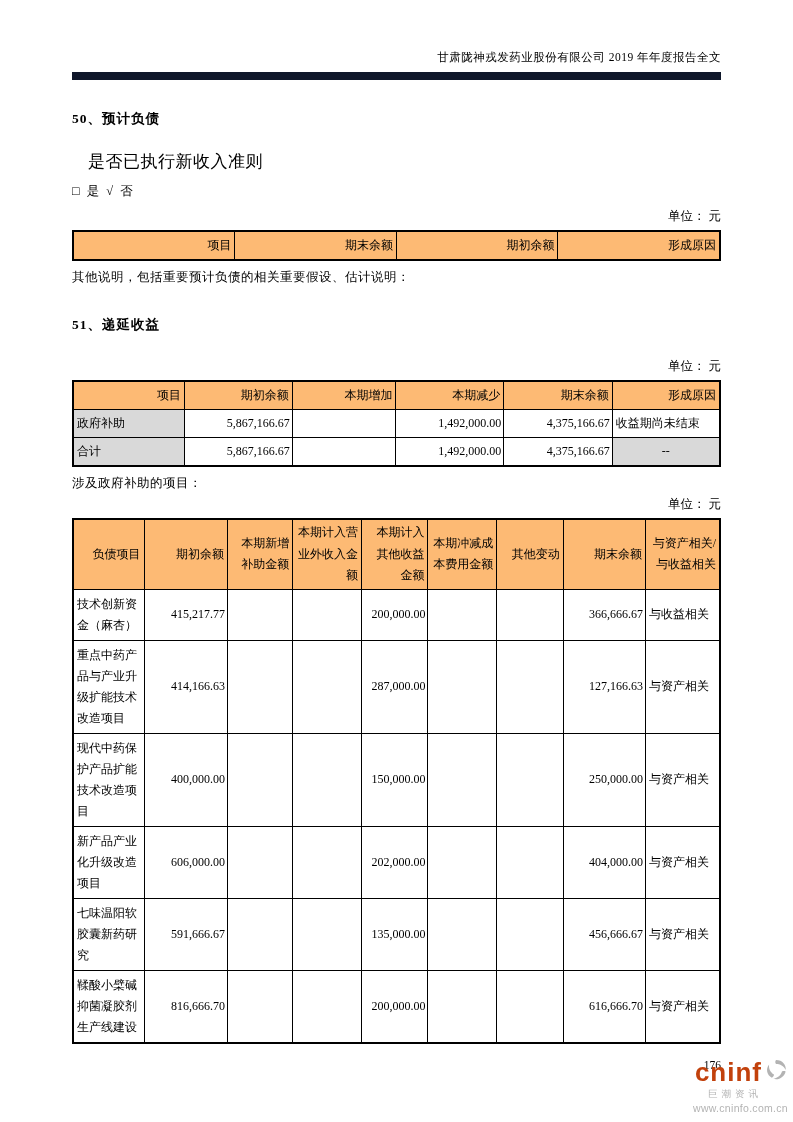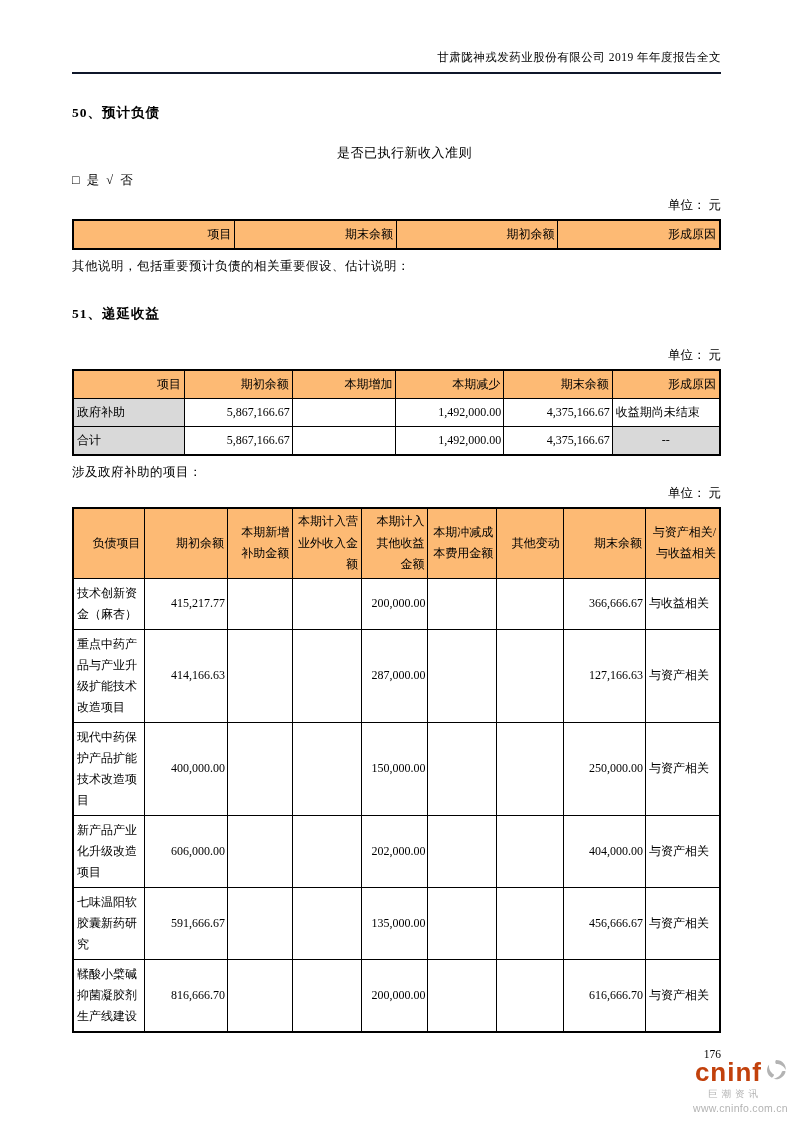--- a/index.html
+++ b/index.html
@@ -12,30 +12,30 @@
     font-family:"Liberation Serif","DejaVu Serif",serif;
     overflow:hidden;
   }
   .content { padding:50px 72px 0 72px; }
 
   .doc-header {
     text-align:right;
     font-size:11.5px;
     letter-spacing:0.5px;
     padding-bottom:7px;
-    border-bottom:2px solid #0f172a;
+    border-bottom:8px solid #0f172a;
   }
 
   h2.section-heading {
     font-size:13.5px;
     font-weight:bold;
     margin:30px 0 0 0;
     letter-spacing:1px;
   }
-  p.body-line  { font-size:13px; margin:22px 0 0 16px; letter-spacing:0.5px;text-align:center; }
+  p.body-line  { font-size:17px; margin:22px 0 0 16px; letter-spacing:0.5px; }
   p.answer-line{ font-size:12.5px; margin:10px 0 0 0; letter-spacing:2px; }
   .unit-label  { text-align:right; font-size:12.5px; margin:8px 0 0 0; }
   p.note-line  { font-size:12.5px; margin:8px 0 0 0; letter-spacing:0.5px; }
 
   table {
     width:100%;
     border-collapse:collapse;
     table-layout:fixed;
     margin-top:5px;
     font-size:12px;

